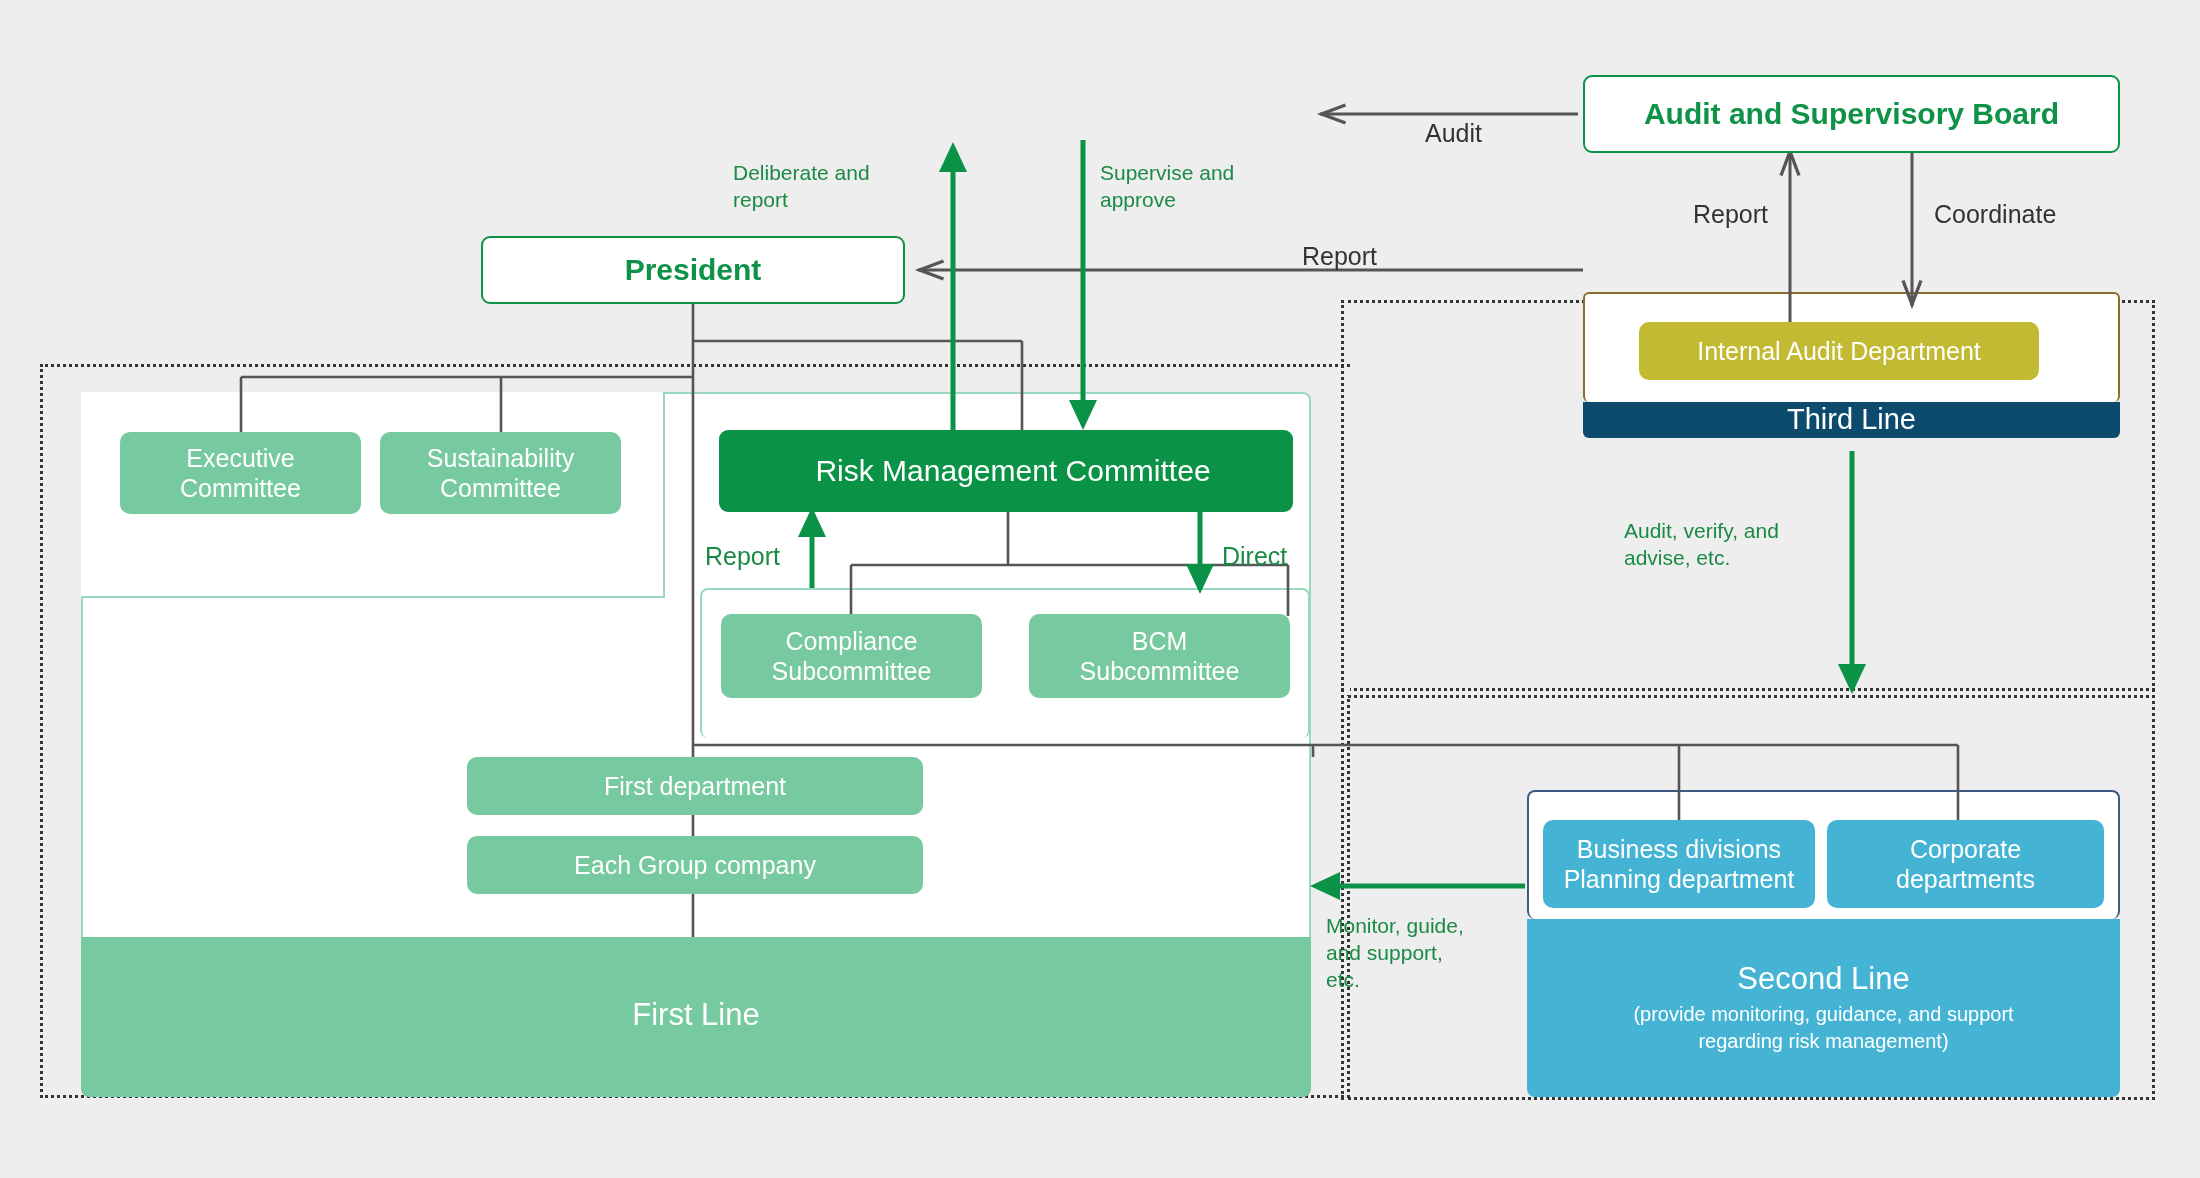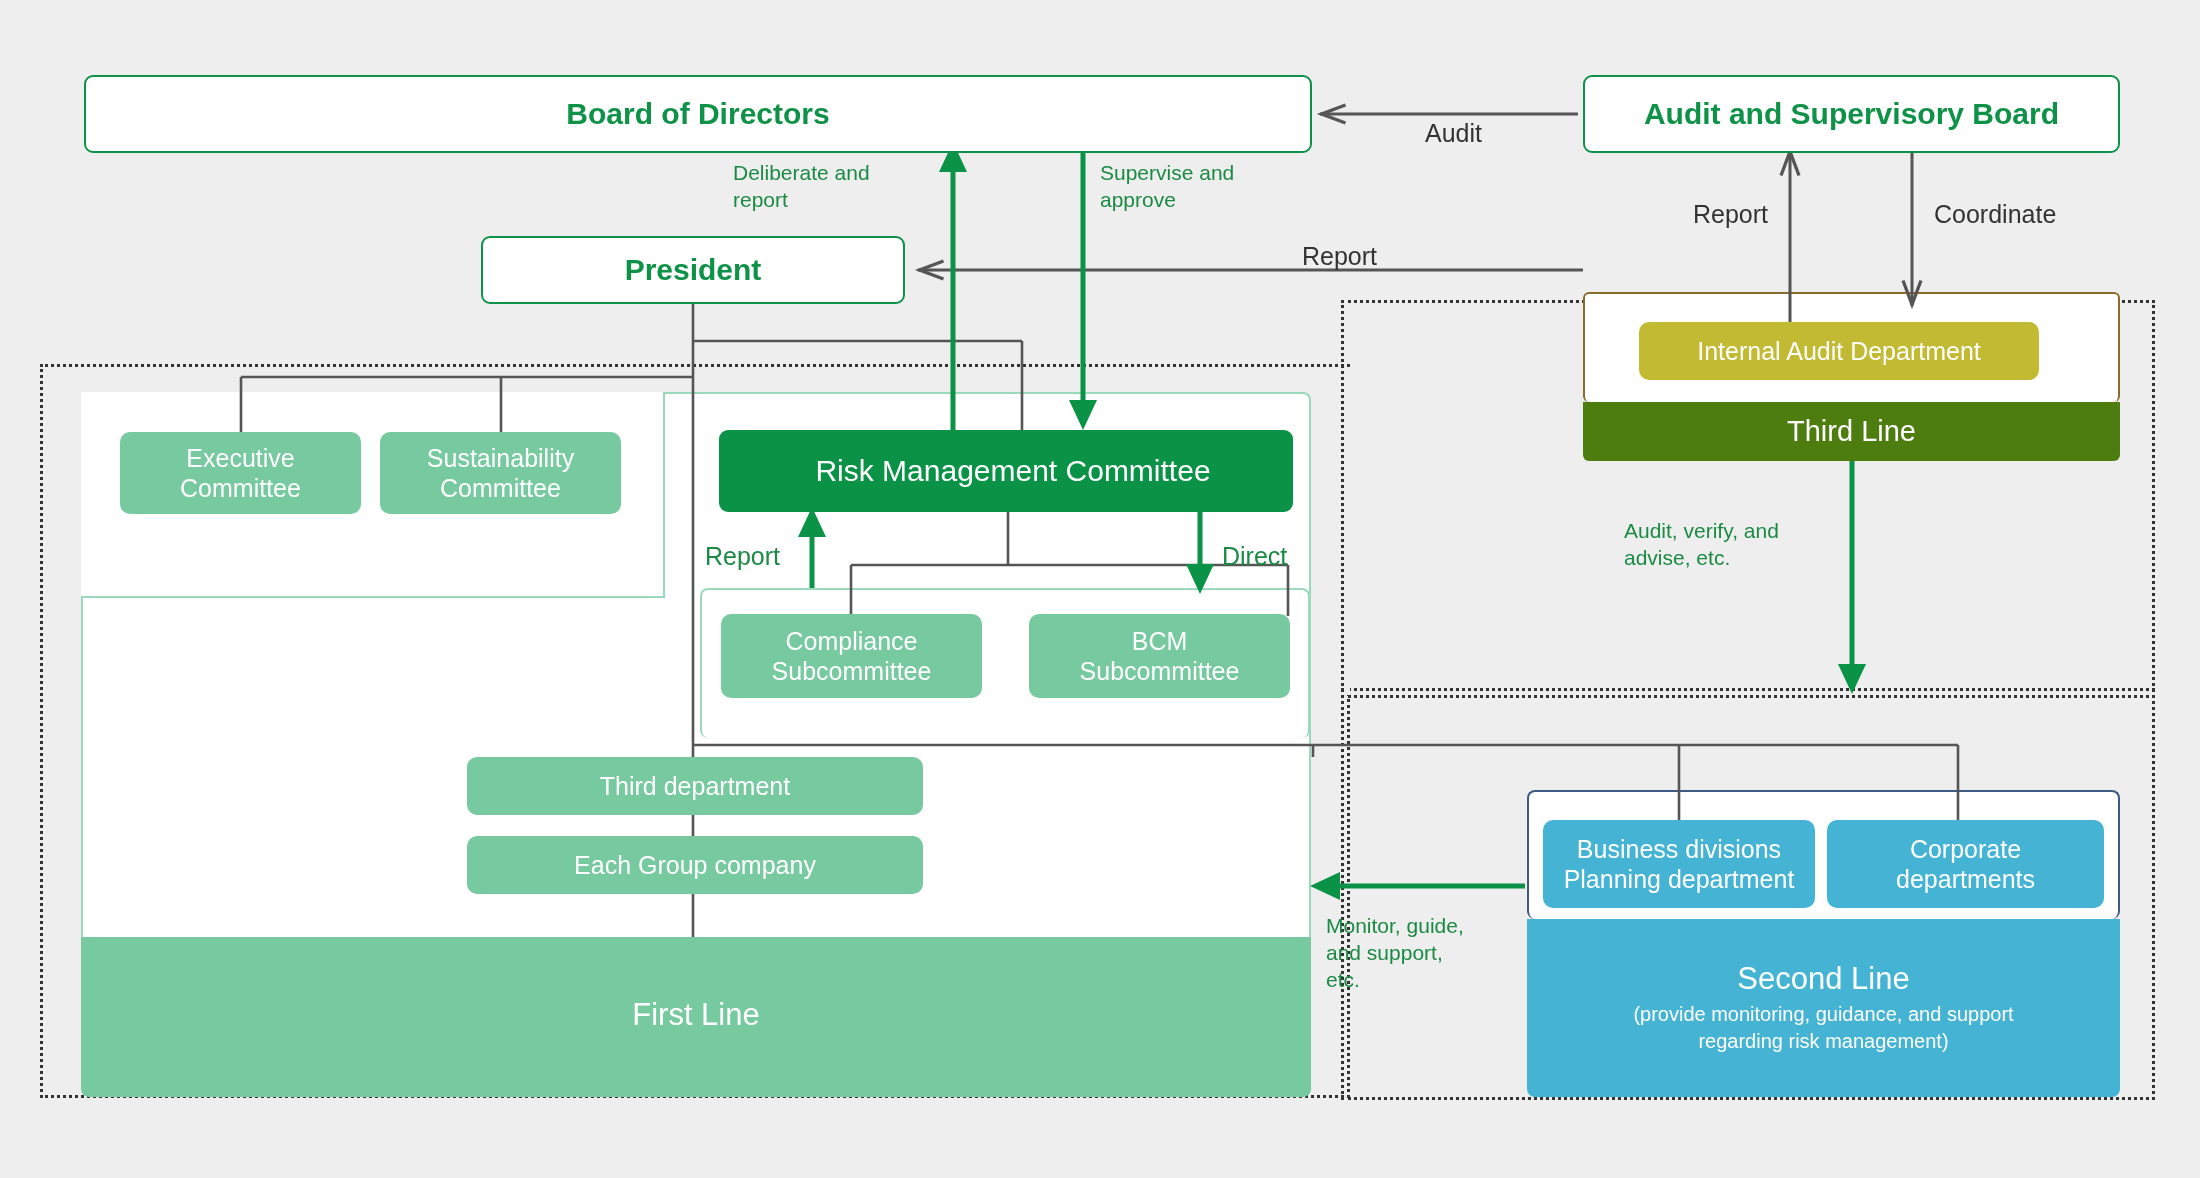--- a/index.html
+++ b/index.html
@@ -200,27 +200,24 @@
   <div class="band" style="left:81px; top:937px; width:1230px; height:160px; background:#77ca9f; border-radius:0 0 8px 8px;">
     <div class="band-title">First Line</div>
   </div>
 
   <div class="band" style="left:1527px; top:919px; width:593px; height:178px; background:#45b4d4; border-radius:0 0 8px 8px;">
     <div class="band-title">Second Line</div>
     <div class="band-sub" style="white-space:pre-line;">(provide monitoring, guidance, and support
 regarding risk management)</div>
   </div>
 
-  <div class="band" style="left:1583px; top:402px; width:537px; height:59px; background:#4d7c0f; border-radius:0 0 6px 6px;">
+  <div class="band" style="left:1583px; top:402px; width:537px; height:36px; background:#0c4a6e; border-radius:0 0 6px 6px;">
     <div class="band-title" style="margin-bottom:0; font-size:29px;">Third Line</div>
   </div>
 
-  <div class="node outline-box t-30" style="left:84px; top:75px; width:1228px; height:78px;">
-    <span>Board of Directors</span>
-  </div>
 
   <div class="node outline-box t-30" style="left:1583px; top:75px; width:537px; height:78px;">
     <span>Audit and Supervisory Board</span>
   </div>
 
   <div class="node outline-box t-30" style="left:481px; top:236px; width:424px; height:68px;text-align:center;">
     <span>President</span>
   </div>
 
   <div class="node solid-green t-30" style="left:719px; top:430px; width:574px; height:82px;">
@@ -241,21 +238,21 @@
     <span style="white-space:pre-line;">Compliance
 Subcommittee</span>
   </div>
 
   <div class="node pill-green t-25" style="left:1029px; top:614px; width:261px; height:84px; white-space:pre-line;">
     <span style="white-space:pre-line;">BCM
 Subcommittee</span>
   </div>
 
   <div class="node pill-green t-25" style="left:467px; top:757px; width:456px; height:58px;">
-    <span>Third department</span>
+    <span>First department</span>
   </div>
 
   <div class="node pill-green t-25" style="left:467px; top:836px; width:456px; height:58px;">
     <span>Each Group company</span>
   </div>
 
   <div class="node pill-gold t-25" style="left:1639px; top:322px; width:400px; height:58px;">
     <span>Internal Audit Department</span>
   </div>
 

